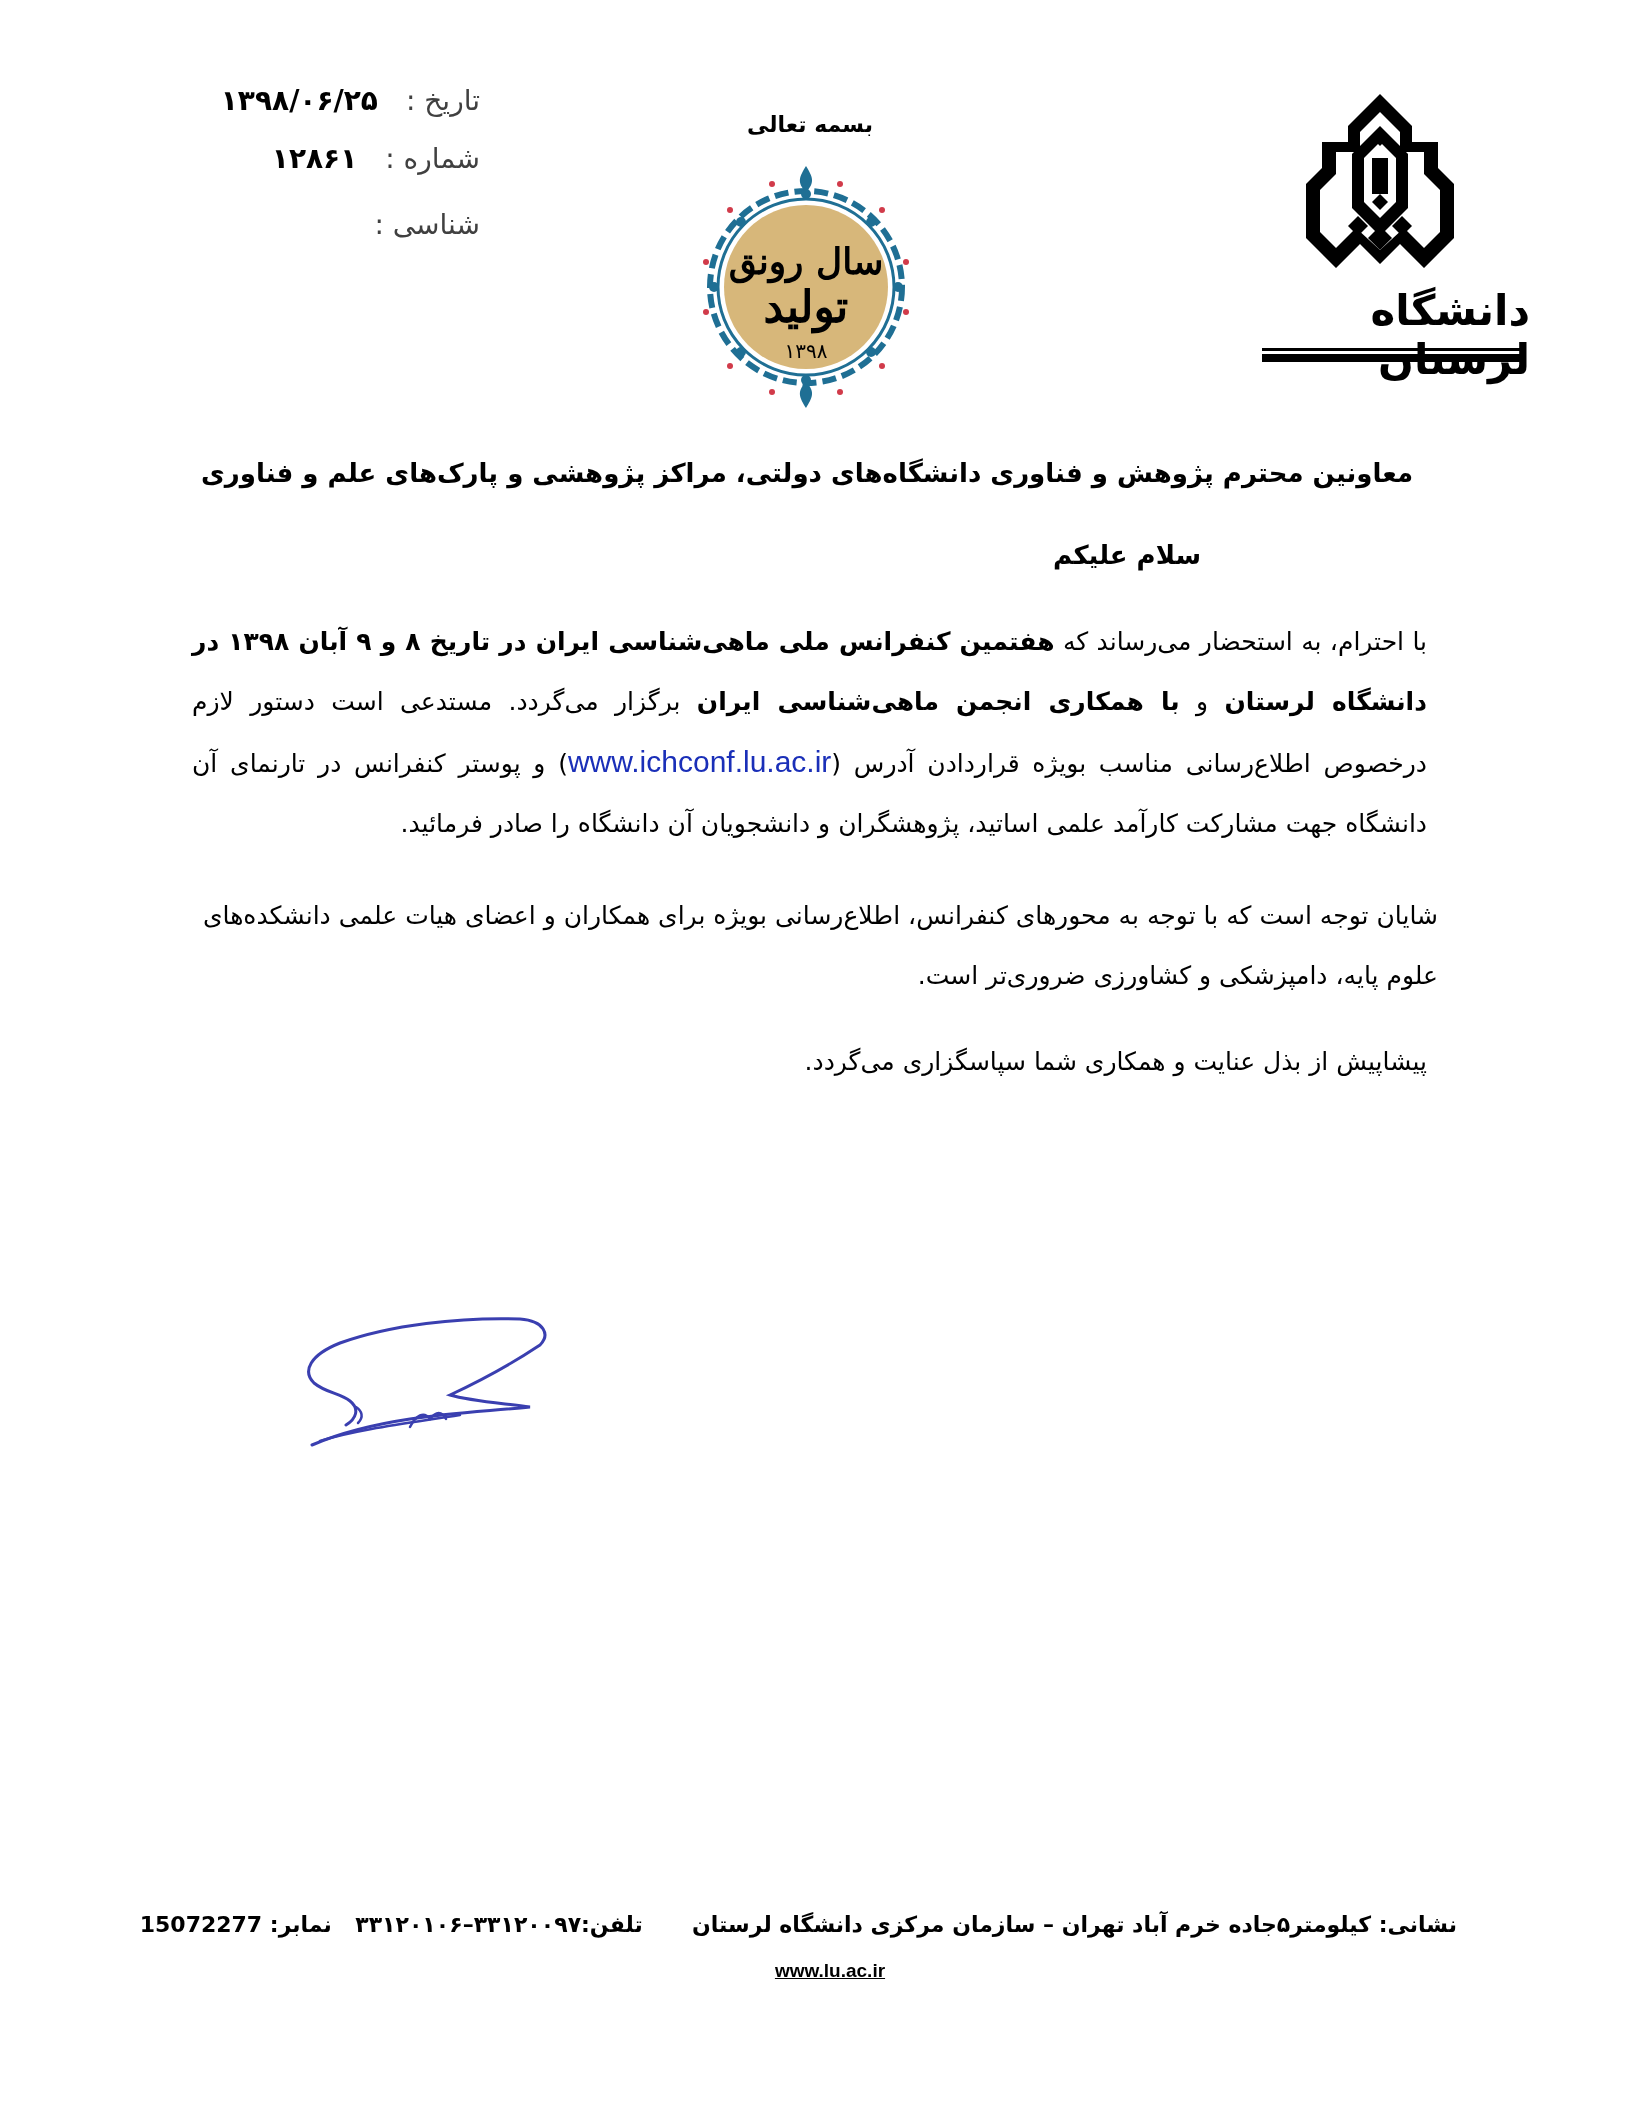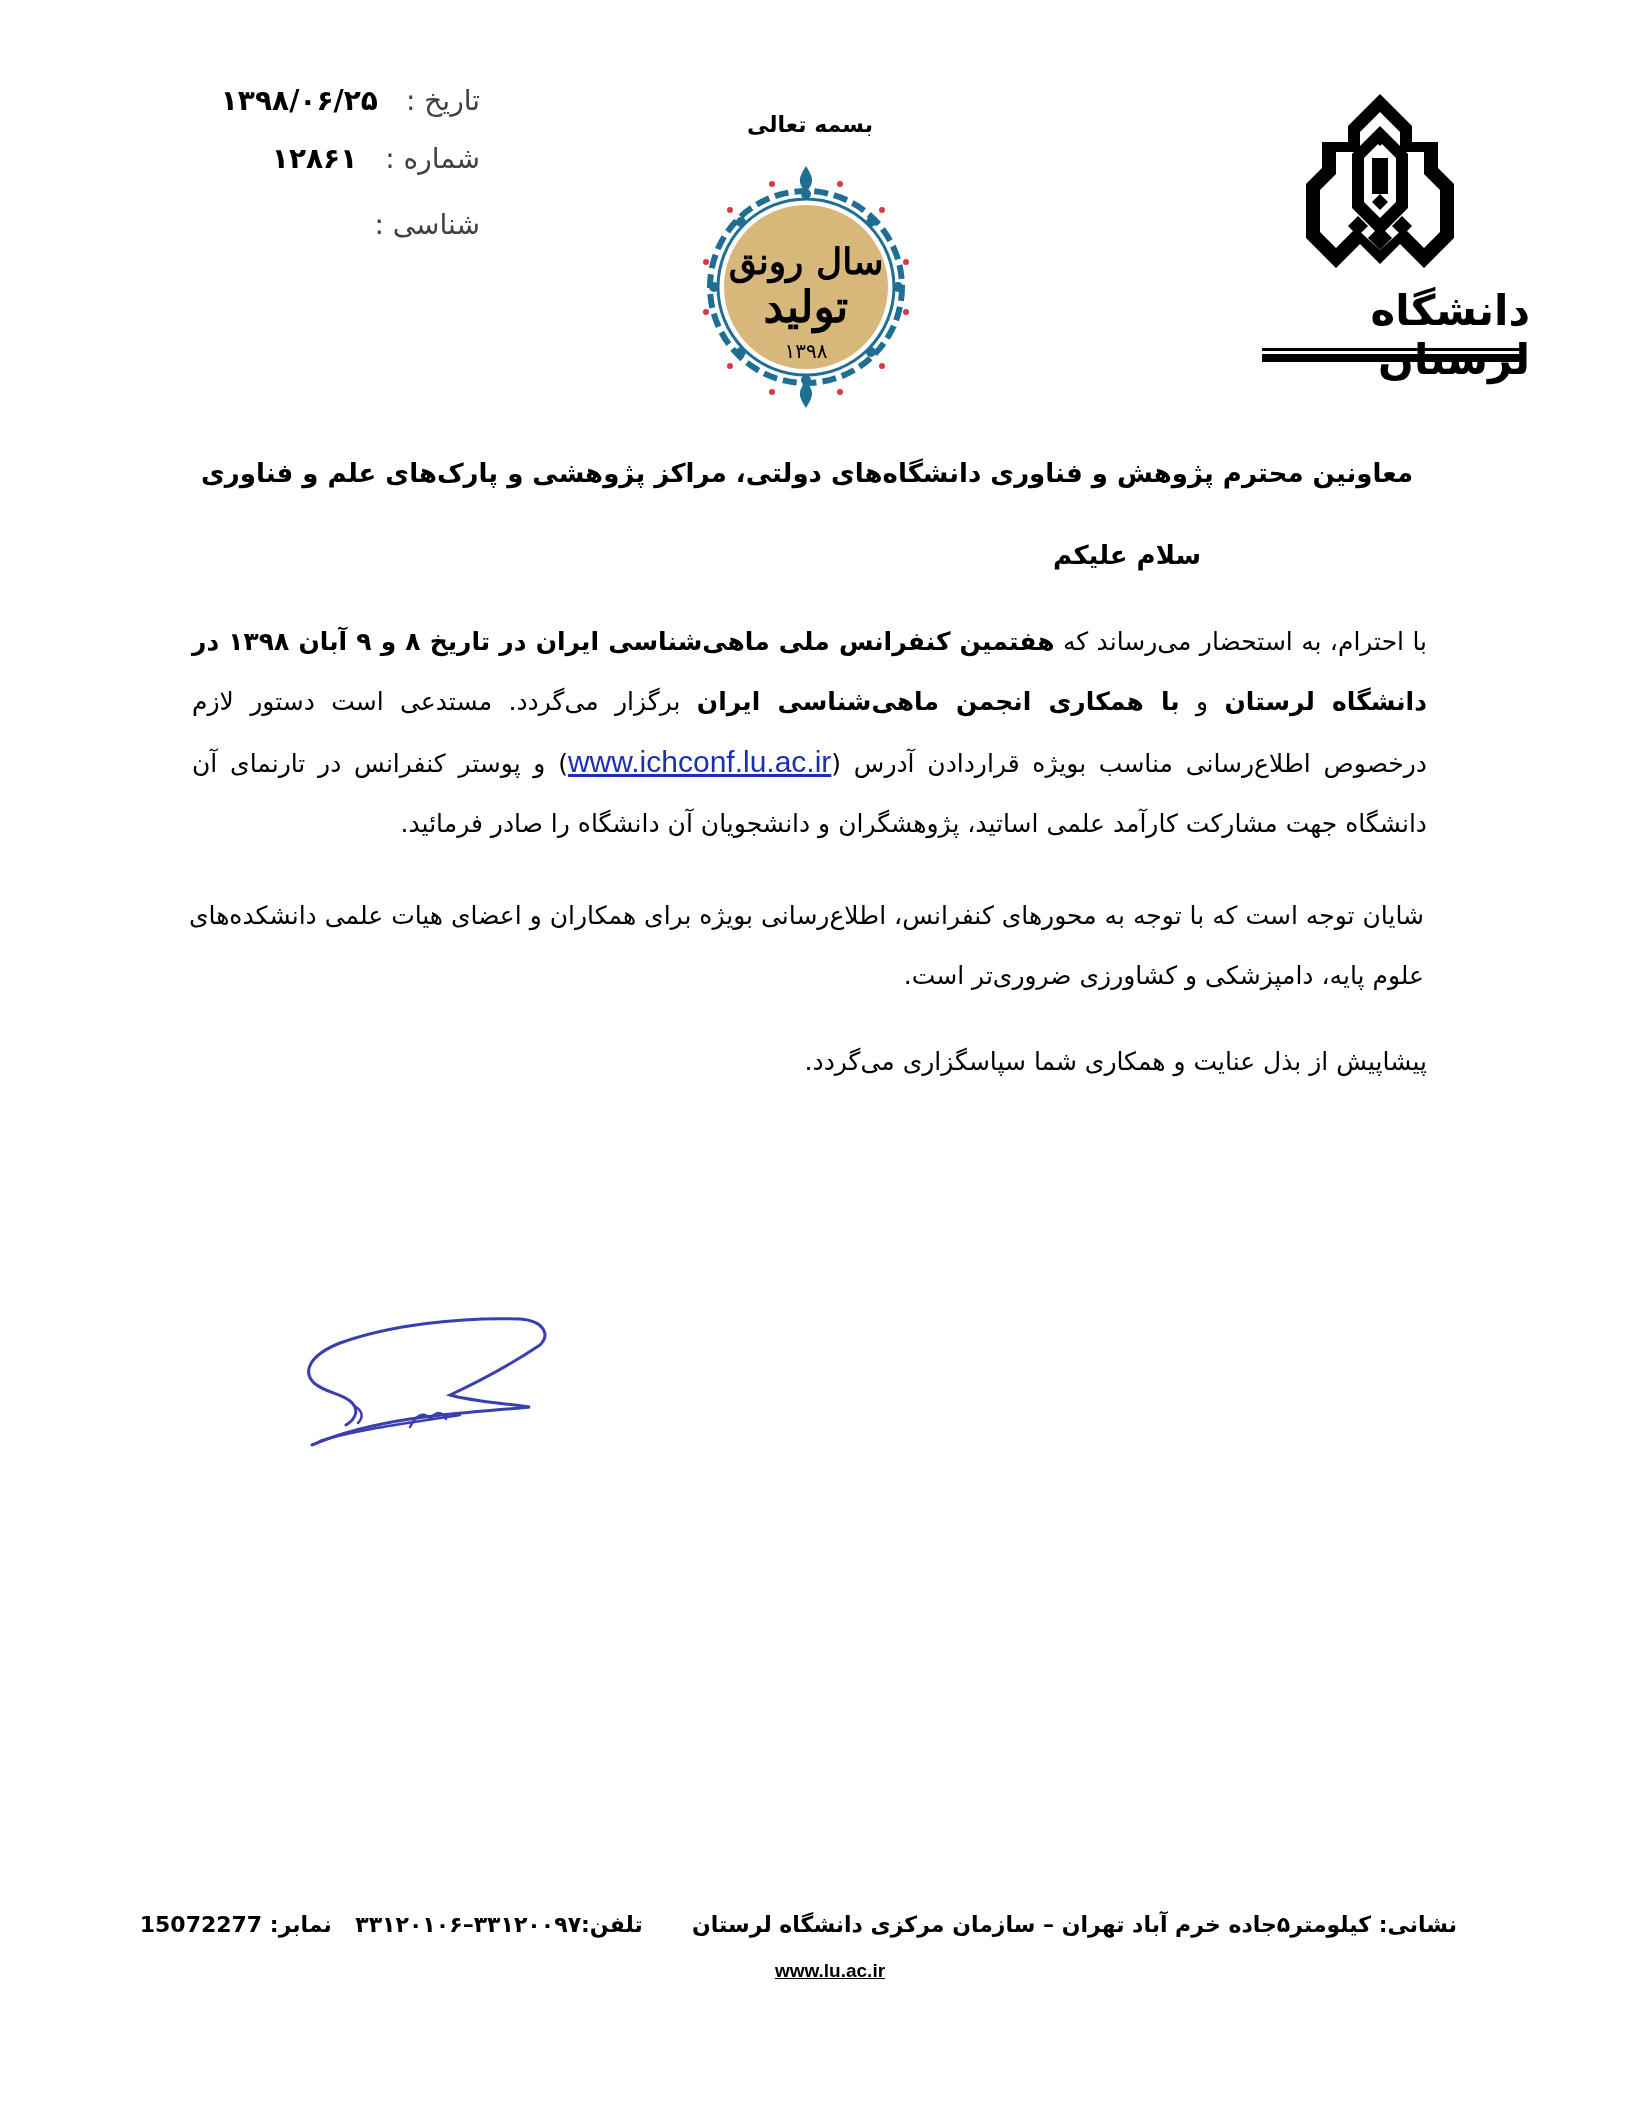--- a/index.html
+++ b/index.html
@@ -23,21 +23,21 @@
     .rule-thin { background: #000; height: 3px; }
     .rule-thick { background: #000; height: 8px; }
 
     
     .body-text {
       font-family: "DejaVu Sans", sans-serif; font-size: 25px; line-height: 60px;
       direction: rtl; text-align: justify; text-align-last: right;
     }
     .bold { font-weight: bold; }
     .heading { font-family: "DejaVu Sans", sans-serif; font-weight: bold; font-size: 26px; direction: rtl; text-align: center; }
-    a.link { color: #1a2fb8; text-decoration: underline; font-family: "Liberation Sans", sans-serif; font-size: 30px; }
+    a.link { color: #1a2fb8; font-family: "Liberation Sans", sans-serif; font-size: 30px; }
 
     
     .sig-name { font-family: "DejaVu Sans", sans-serif; font-weight: bold; font-size: 26px; direction: rtl; text-align: center; }
     .sig-title { font-family: "DejaVu Sans", sans-serif; font-weight: bold; font-size: 28px; direction: rtl; text-align: center; }
 
     
     .footer-line { font-family: "DejaVu Sans", sans-serif; font-weight: bold; font-size: 22px; direction: rtl; white-space: nowrap; }
     .footer-url { font-family: Liberation Sans, sans-serif; font-weight: bold; font-size: 19px; color: #000000; text-decoration: underline; }
   </style>
 </head>
@@ -129,21 +129,21 @@
 </div>
 
 <div class="abs heading" style="right:205px; top:458px; width:1240px;">معاونین محترم پژوهش و فناوری دانشگاه‌های دولتی، مراکز پژوهشی و پارک‌های علم و فناوری</div>
 
 <div class="abs heading" style="right:205px; top:540px; width:600px;">سلام علیکم</div>
 
 <div class="abs body-text" style="right:205px; top:612px; width:1235px;">
   <span>با احترام، به استحضار می‌رساند که </span><span class="bold">هفتمین کنفرانس ملی ماهی‌شناسی ایران در تاریخ ۸ و ۹ آبان ۱۳۹۸ در دانشگاه لرستان</span><span> و </span><span class="bold">با همکاری انجمن ماهی‌شناسی ایران</span><span> برگزار می‌گردد. مستدعی است دستور لازم درخصوص اطلاع‌رسانی مناسب بویژه قراردادن آدرس (</span><a class="link" dir="ltr">www.ichconf.lu.ac.ir</a><span>) و پوستر کنفرانس در تارنمای آن دانشگاه جهت مشارکت کارآمد علمی اساتید، پژوهشگران و دانشجویان آن دانشگاه را صادر فرمائید.</span>
 </div>
 
-<div class="abs body-text" style="right:208px; top:886px; width:1235px;">شایان توجه است که با توجه به محورهای کنفرانس، اطلاع‌رسانی بویژه برای همکاران و اعضای هیات علمی دانشکده‌های علوم پایه، دامپزشکی و کشاورزی ضروری‌تر است.</div>
+<div class="abs body-text" style="right:194px; top:886px; width:1235px;">شایان توجه است که با توجه به محورهای کنفرانس، اطلاع‌رسانی بویژه برای همکاران و اعضای هیات علمی دانشکده‌های علوم پایه، دامپزشکی و کشاورزی ضروری‌تر است.</div>
 
 <div class="abs body-text" style="right:205px; top:1032px; width:1235px;">پیشاپیش از بذل عنایت و همکاری شما سپاسگزاری می‌گردد.</div>
 
 <div class="abs" style="left:170px; top:1198px; width:500px;">
 </div>
 
 <svg class="abs" style="left:300px; top:1315px;" width="260" height="140" viewBox="0 0 260 140">
   <path d="M12 130 C40 118 70 110 110 104 C150 98 190 96 230 92
            C200 88 170 86 150 80 C180 66 210 50 240 30
            C250 20 245 6 220 4 C160 2 90 10 40 28

